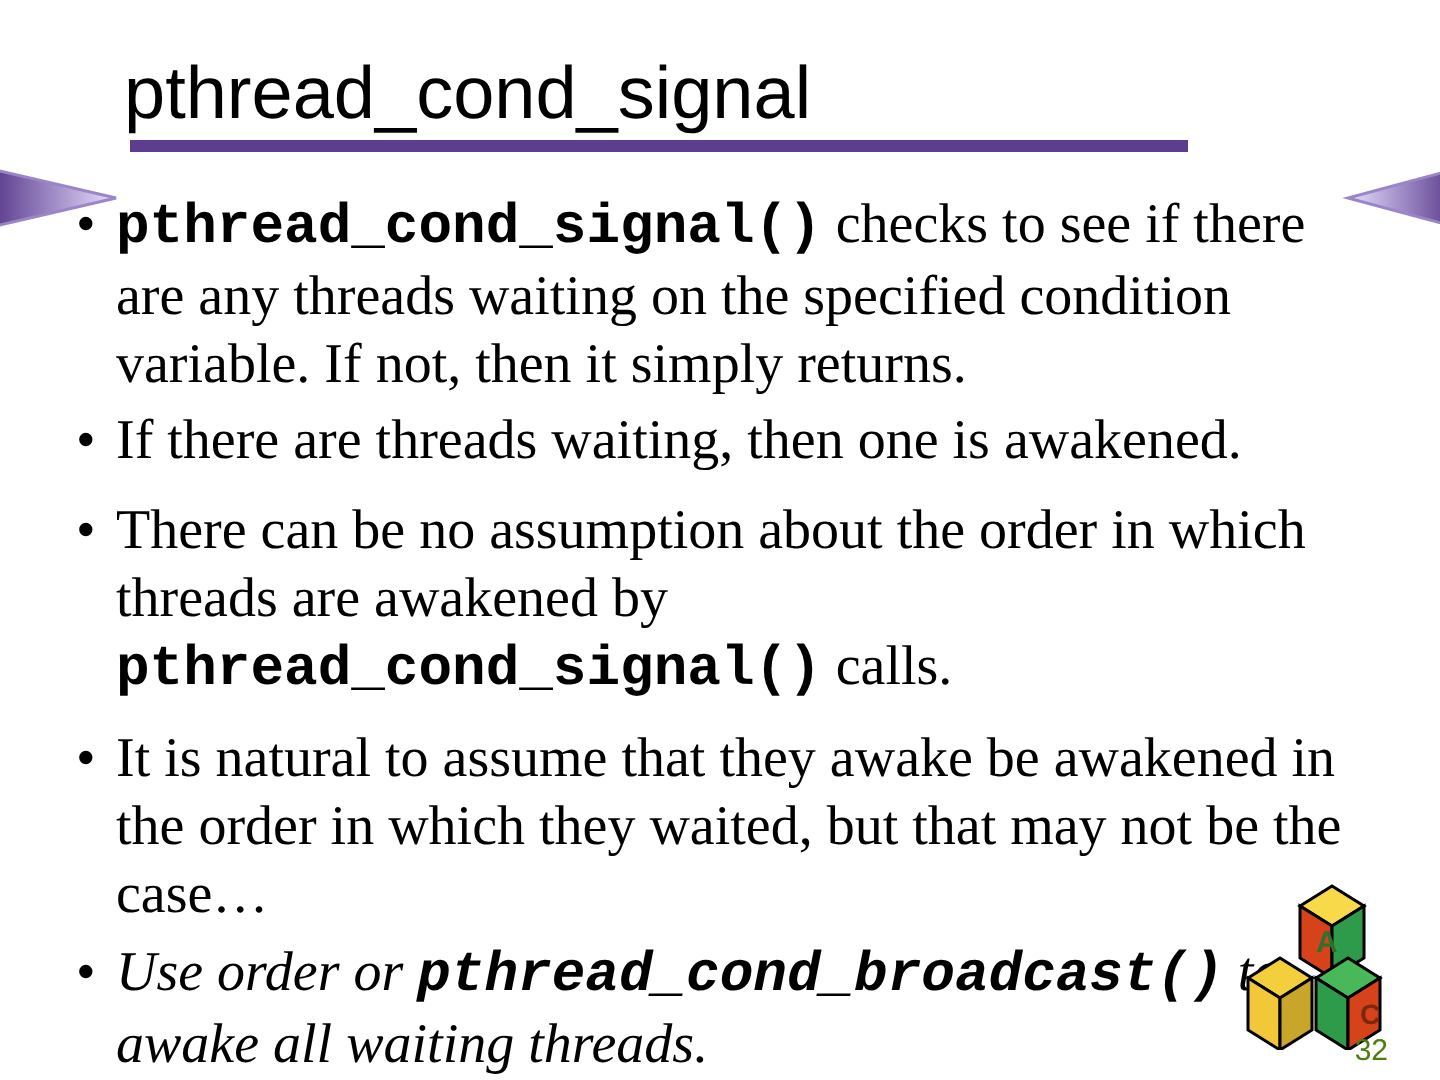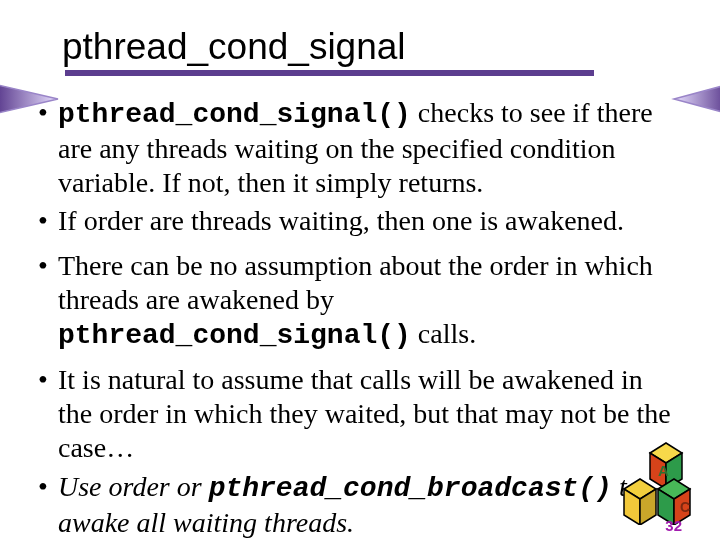--- a/index.html
+++ b/index.html
@@ -68,26 +68,26 @@
     right: -6px;
     top: 81px;
   }
   .blocks {
     position: absolute;
     right: 22px;
     bottom: 15px;
   }
   .pagenum {
     position: absolute;
-    right: 38px;
+    right: 26px;
     bottom: 6px;
     font-family: Arial, sans-serif;
-    font-weight: bold;
+    font-weight: normal;
     font-size: 15px;
-    color: #a21caf;
+    color: #4d7c0f;
   }
 </style>
 </head>
 <body>
 
 <div class="slide">
 
   <svg class="arrow-left" width="72" height="36">
     <defs>
       <linearGradient id="gl" x1="0%" y1="0%" x2="100%" y2="0%">
@@ -109,27 +109,27 @@
   </svg>
 
   <h1 class="title">pthread_cond_signal</h1>
   <div class="title-underline"></div>
 
   <ul class="bullets">
     <li>
       <span class="mono">pthread_cond_signal()</span><span> checks to see if there are any threads waiting on the specified condition variable. If not, then it simply returns.</span>
     </li>
     <li>
-      <span>If order are threads waiting, then one is awakened.</span>
+      <span>If there are threads waiting, then one is awakened.</span>
     </li>
     <li class="gap">
       <span>There can be no assumption about the order in which threads are awakened by </span><span class="mono">pthread_cond_signal()</span><span> calls.</span>
     </li>
     <li class="gap">
-      <span>It is natural to assume that calls will be awakened in the order in which they waited, but that may not be the case…</span>
+      <span>It is natural to assume that they awake be awakened in the order in which they waited, but that may not be the case…</span>
     </li>
     <li>
       <span class="italic">Use order or </span><span class="mono bolditalic">pthread_cond_broadcast()</span><span class="italic"> to awake all waiting threads.</span>
     </li>
   </ul>
 
   <svg class="blocks" width="92" height="84">
     <g transform="translate(44,2)">
       <polygon points="0,10 16,0 32,10 16,20" fill="#f7d94a" stroke="#000" stroke-width="1.5"></polygon>
       <polygon points="0,10 0,36 16,46 16,20" fill="#d6431a" stroke="#000" stroke-width="1.5"></polygon>

